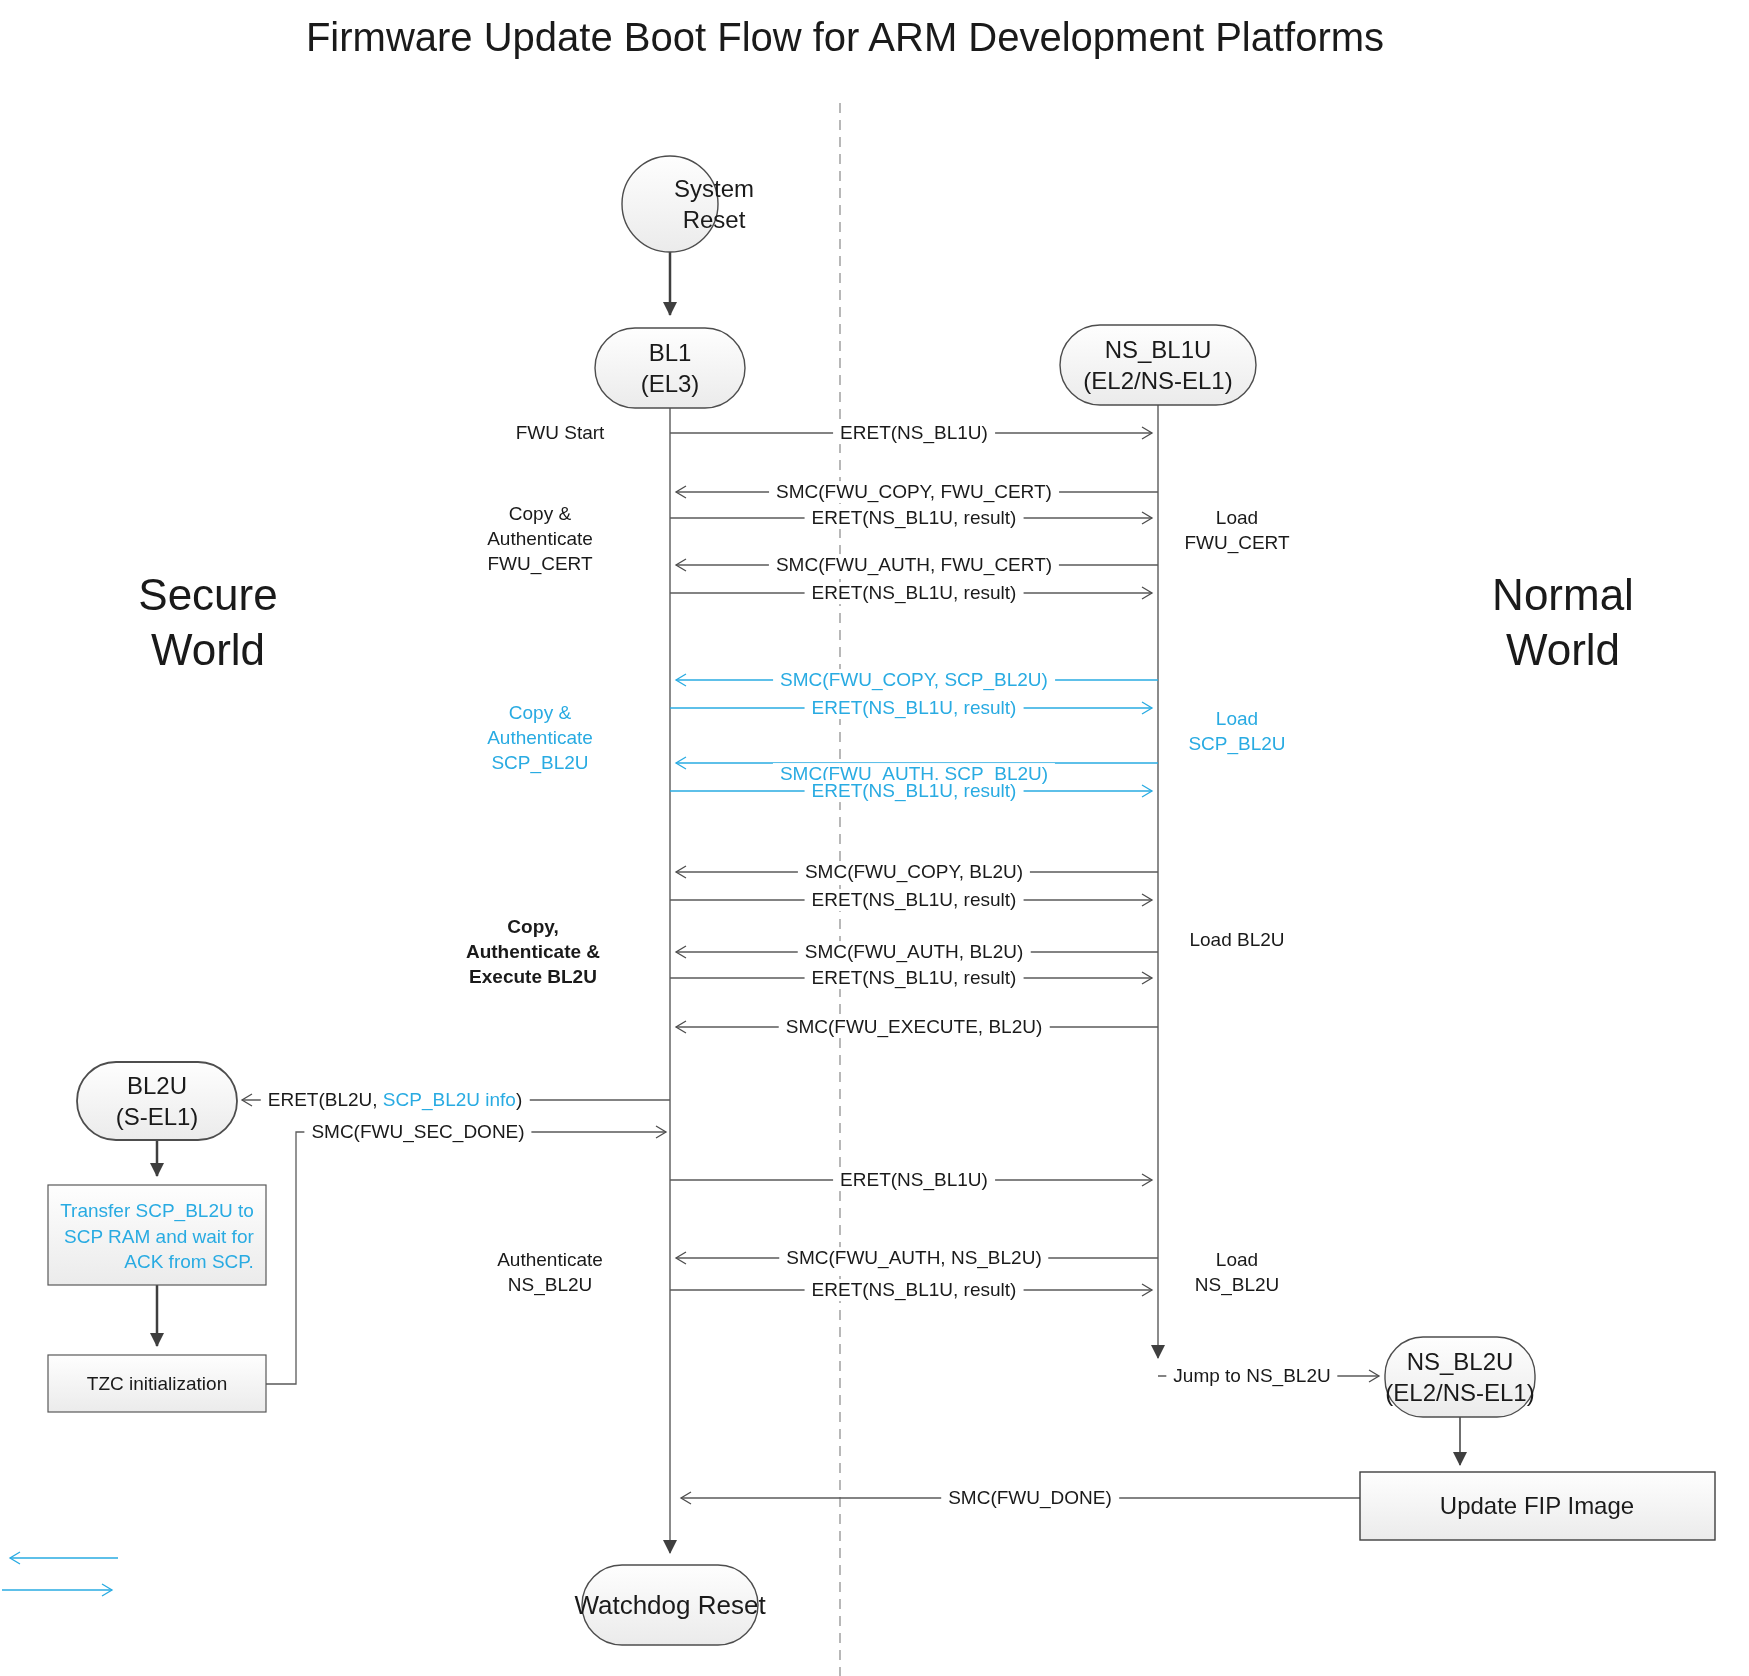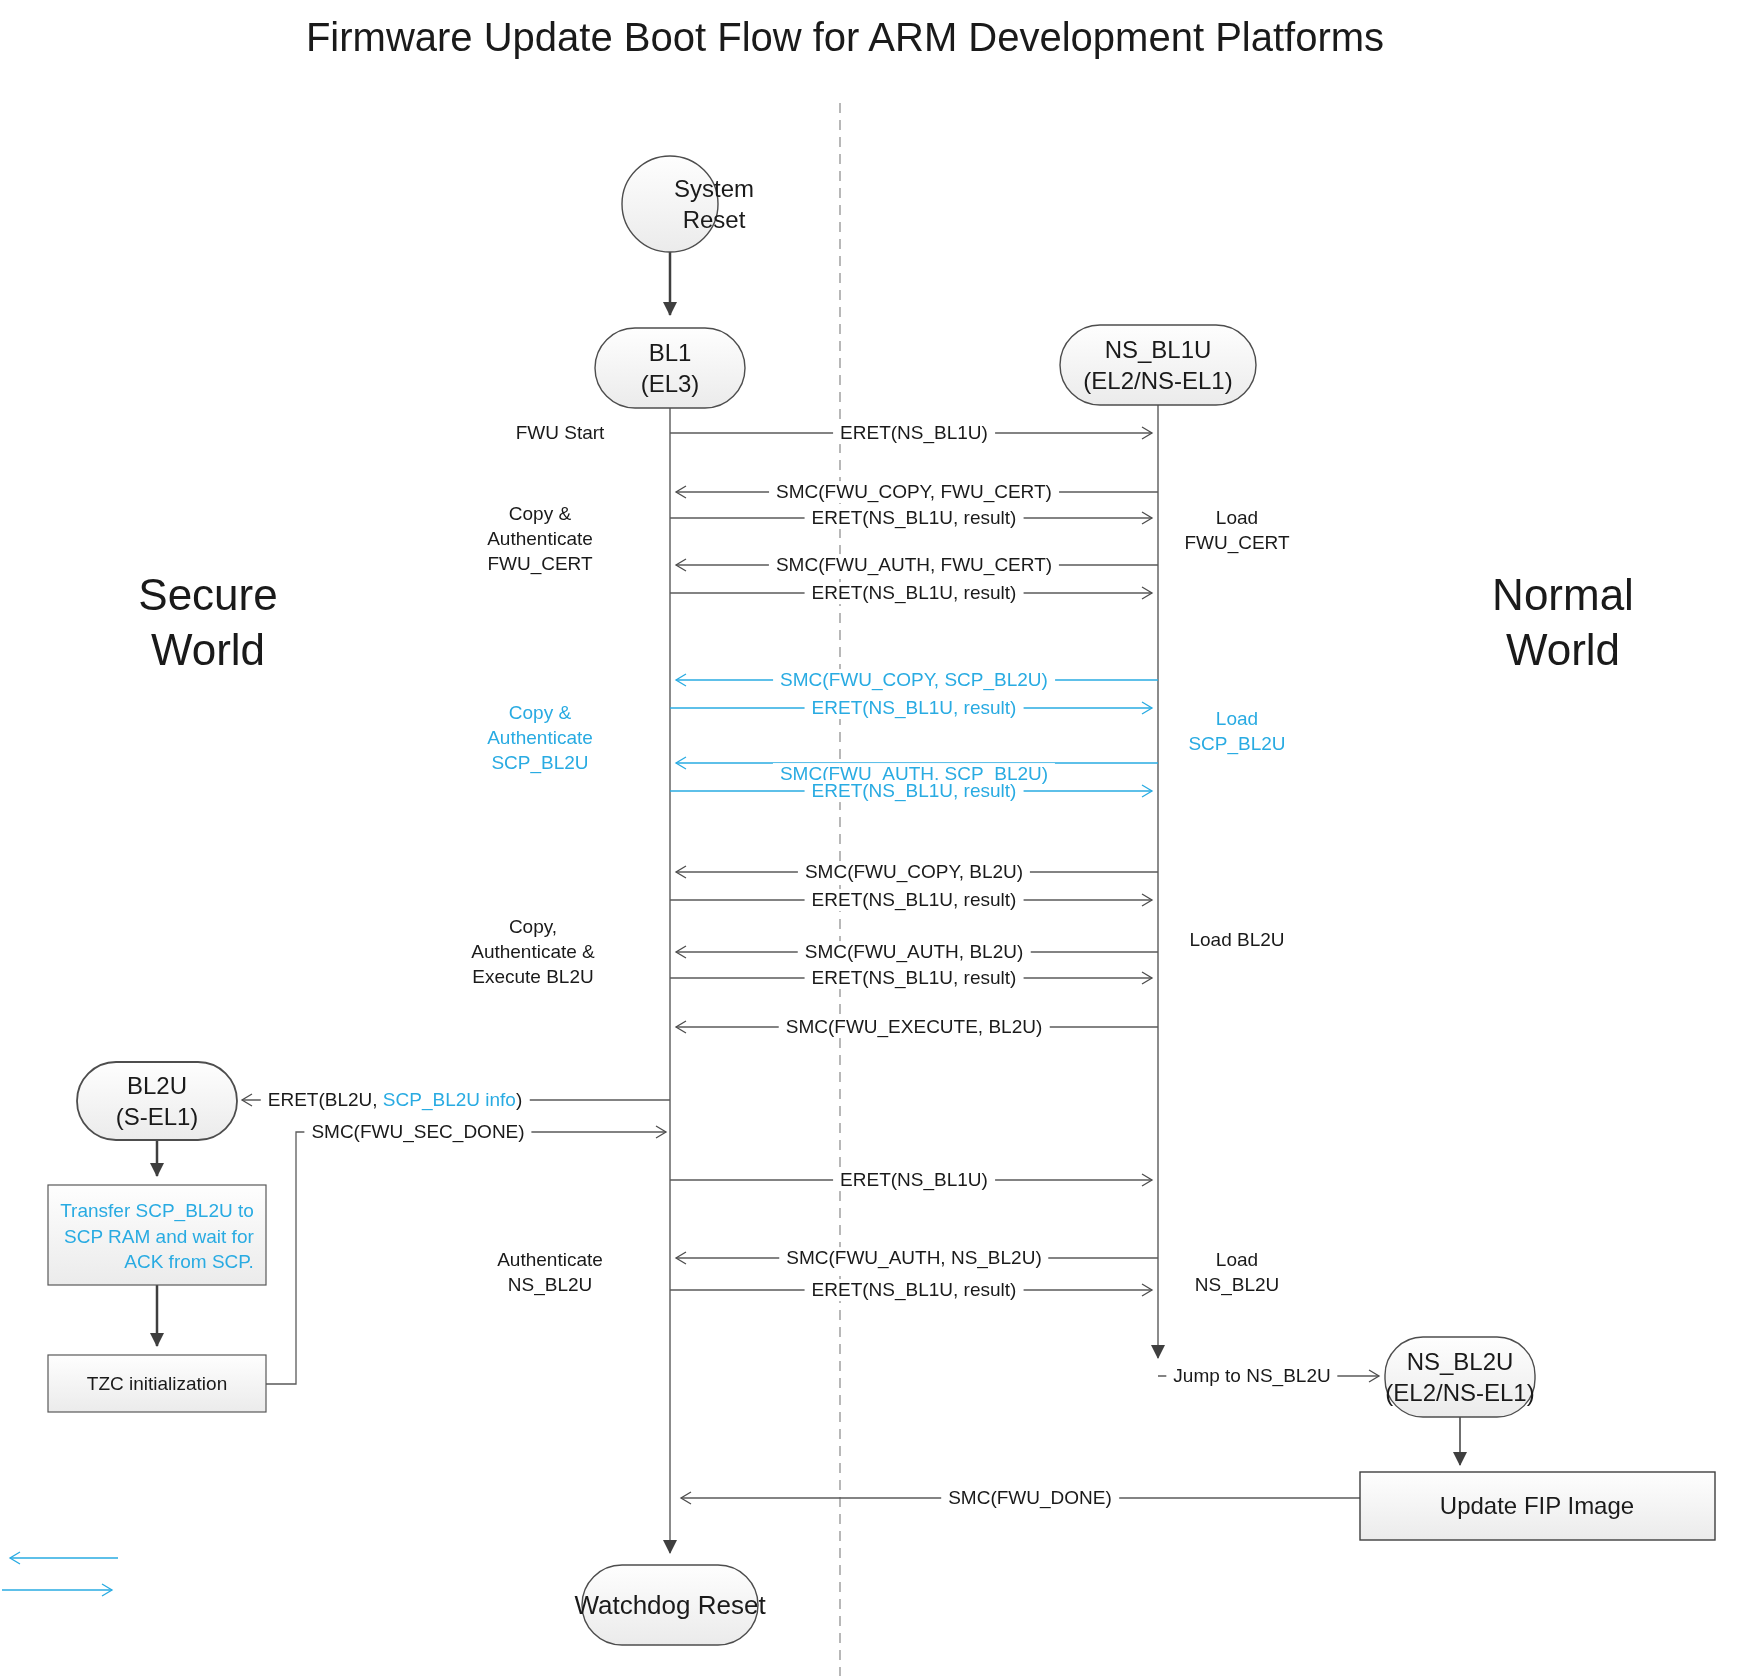--- a/index.html
+++ b/index.html
@@ -129,21 +129,21 @@
   <div class="lbl" style="left:540px;top:539px;">Copy &amp;
 Authenticate
 FWU_CERT</div>
   <div class="lbl" style="left:1237px;top:530px;">Load
 FWU_CERT</div>
   <div class="lbl cyan" style="left:540px;top:738px;">Copy &amp;
 Authenticate
 SCP_BL2U</div>
   <div class="lbl cyan" style="left:1237px;top:731px;">Load
 SCP_BL2U</div>
-  <div class="lbl" style="left:533px;top:952px;">Copy,
+  <div class="lbl" style="left:533px;top:952px;font-weight:bold;">Copy,
 Authenticate &amp;
 Execute BL2U</div>
   <div class="lbl" style="left:1237px;top:940px;">Load BL2U</div>
   <div class="lbl" style="left:550px;top:1272px;">Authenticate
 NS_BL2U</div>
   <div class="lbl" style="left:1237px;top:1272px;">Load
 NS_BL2U</div>
 
   <div class="lbl msg" style="left:914px;top:433px;">ERET(NS_BL1U)</div>
   <div class="lbl msg" style="left:914px;top:492px;">SMC(FWU_COPY, FWU_CERT)</div>

